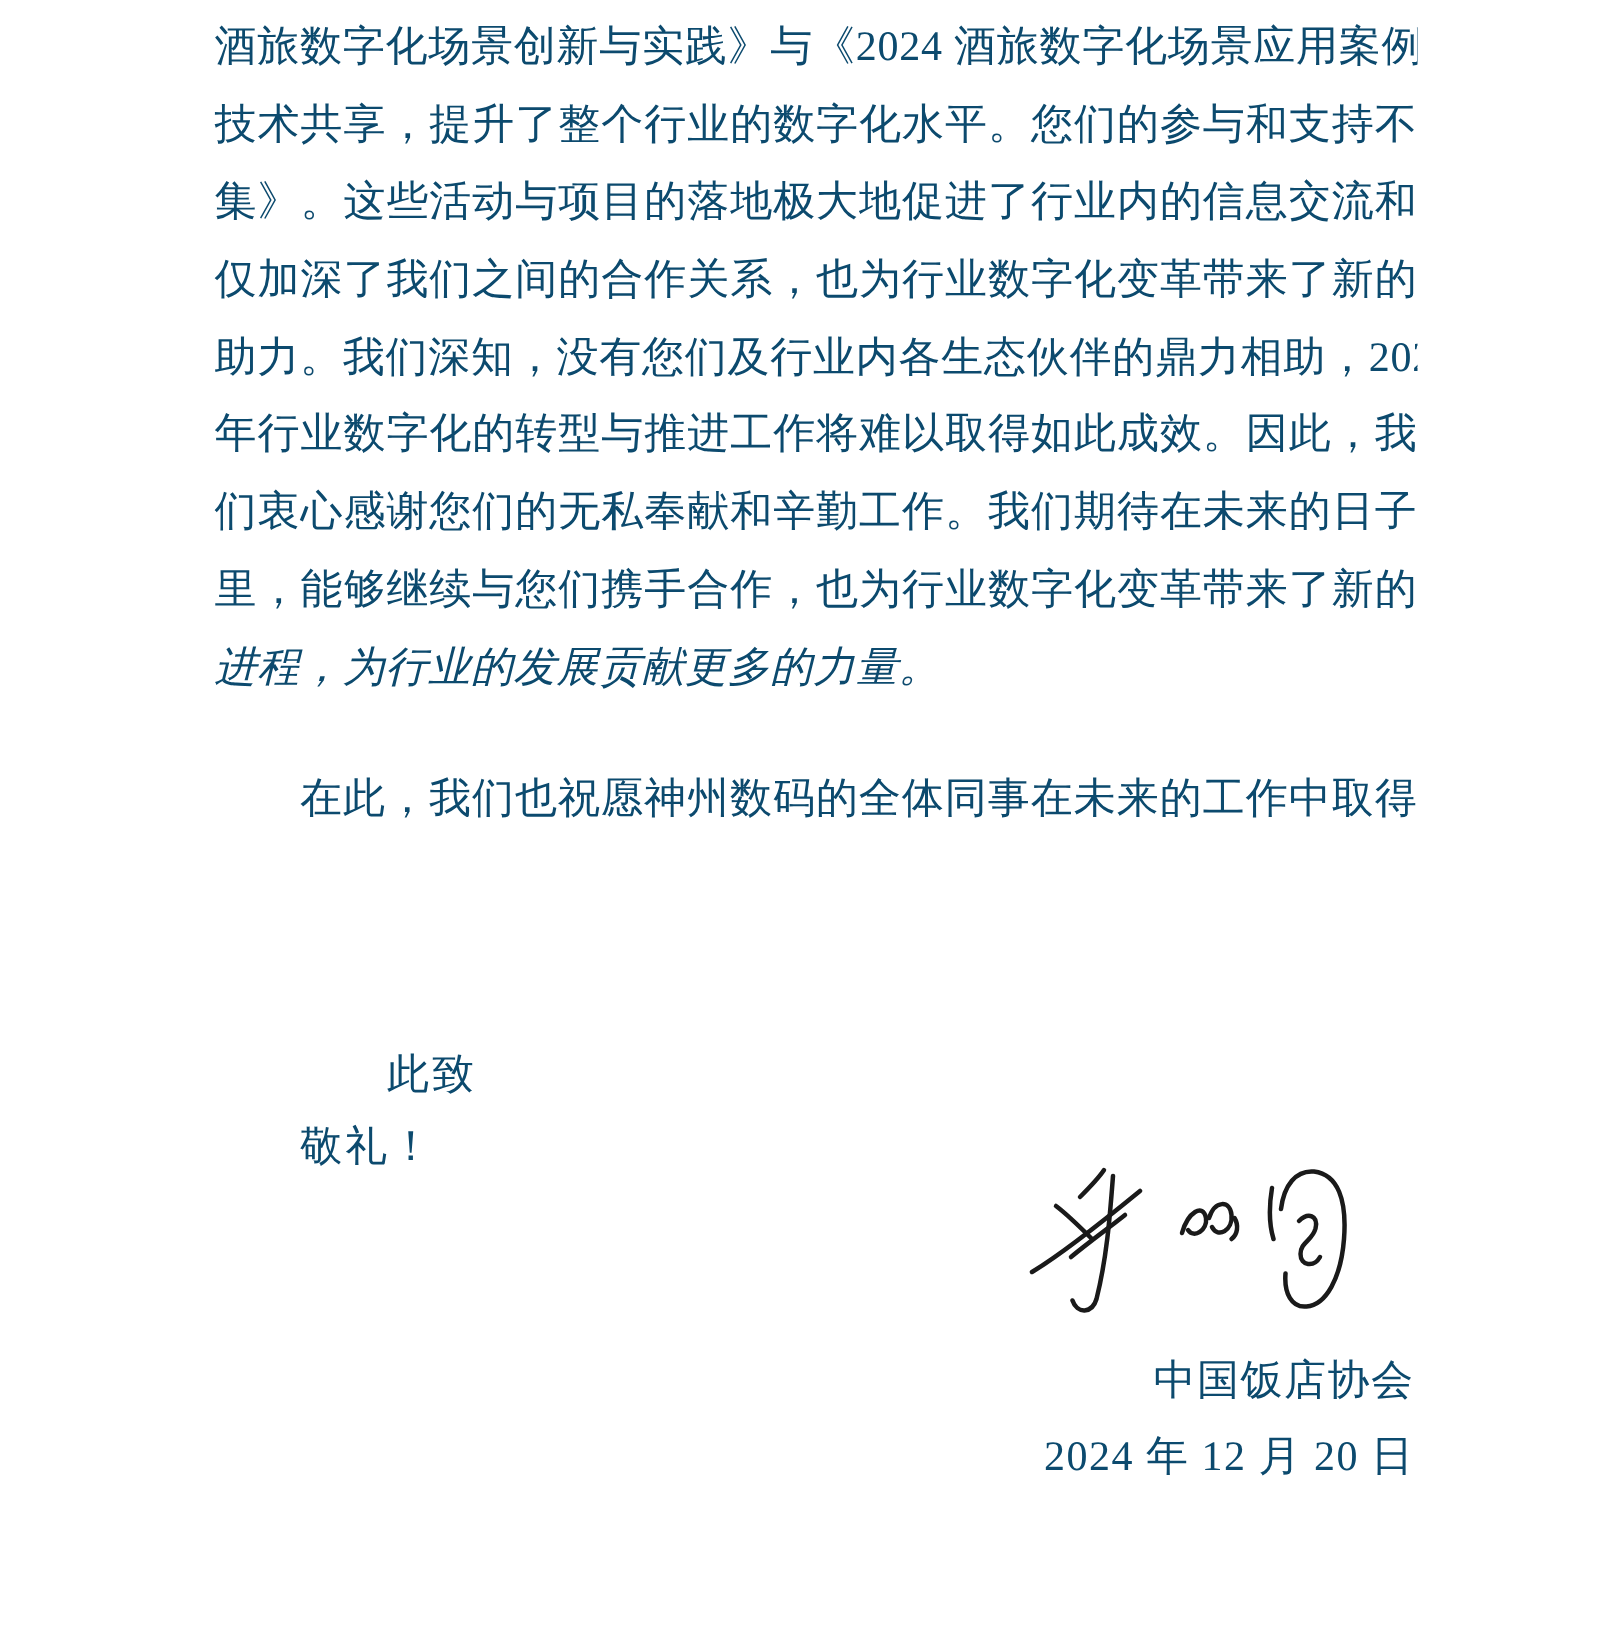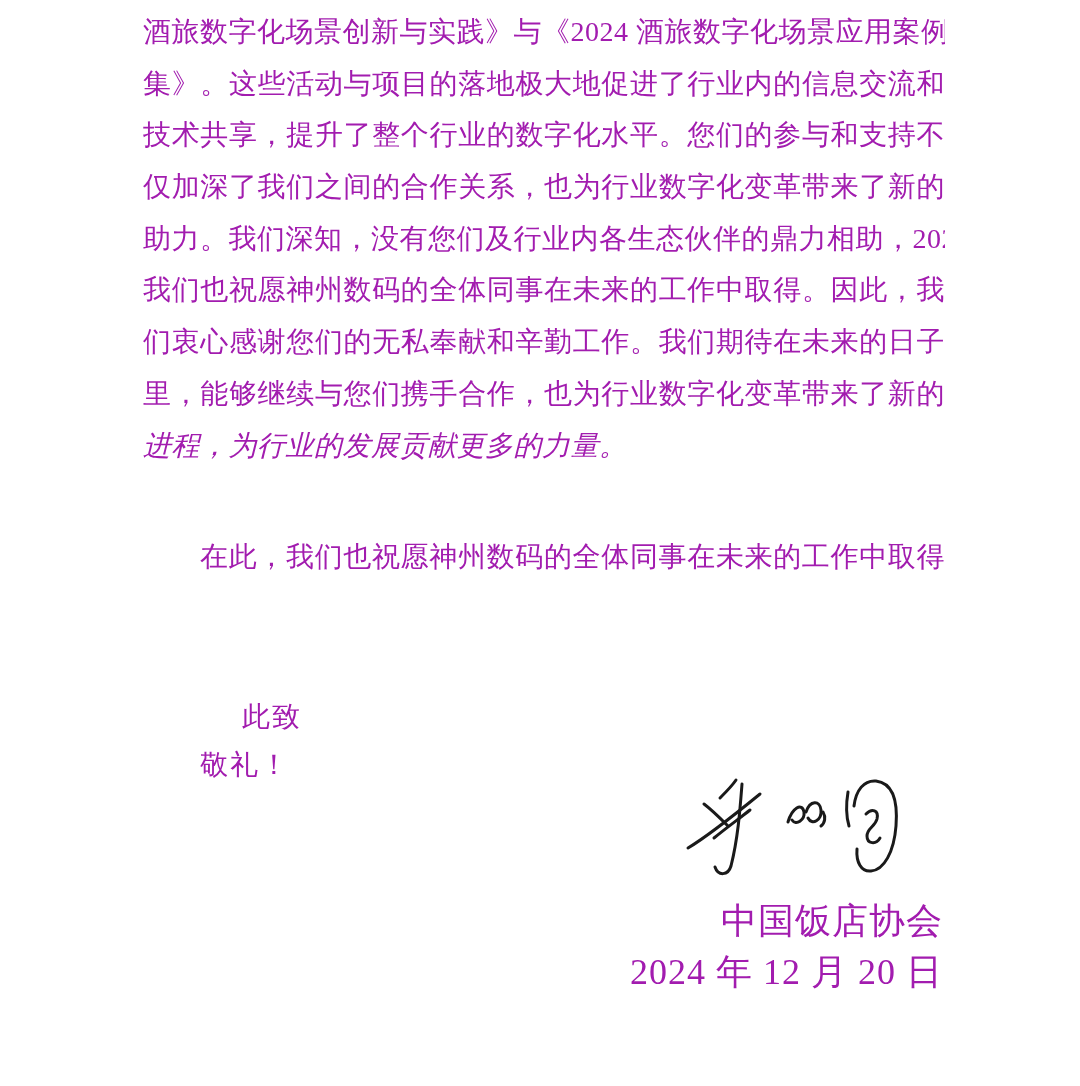--- a/index.html
+++ b/index.html
@@ -7,21 +7,21 @@
     padding: 0;
     background: #ffffff;
   }
   .page {
     position: relative;
     width: 1080px;
     height: 1086px;
     background: #ffffff;
     overflow: hidden;
     font-family: "Liberation Serif", "DejaVu Serif", serif;
-    color: #a21caf;
+    color: #0c4a6e;
   }
   .abs { position: absolute; }
   
   .para { left: 143px; width: 802px; }
   .ln {
     margin: 0;
     height: 51.7px;
     line-height: 51.7px;
     font-size: 28px;
     letter-spacing: 0.5px;
@@ -30,59 +30,59 @@
     overflow: hidden;
     white-space: nowrap;
   }
   .ln.last {
     text-align: left;
     text-align-last: left;
     font-style: italic;
   }
   .ln.indent { padding-left: 57px; }
   #para1 { top: 6px; }
-  #para2 { top: 531px; }
+  #para2 { top: 507px; }
   .closing-line {
     margin: 0;
     font-size: 28px;
     line-height: 50px;
     height: 50px;
     letter-spacing: 2px;
     white-space: nowrap;
   }
-  #cizhi { left: 242px; top: 692px; }
+  #cizhi { left: 258px; top: 692px; }
   #jingli { left: 200px; top: 740px; }
   #signature { left: 668px; top: 770px; }
   #signature svg { display: block; }
   #signoff {
     right: 137px;
     top: 896px;
     text-align: right;
   }
   .so {
     margin: 0;
-    font-size: 36px;
+    font-size: 28px;
     line-height: 50.7px;
     height: 50.7px;
     letter-spacing: 1px;
     white-space: nowrap;
   }
 </style>
 </head>
 <body>
 
 <div class="page">
 
   <div class="abs para" id="para1">
     <p class="ln">酒旅数字化场景创新与实践》与《2024 酒旅数字化场景应用案例</p>
+    <p class="ln">技术共享，提升了整个行业的数字化水平。您们的参与和支持不</p>
     <p class="ln">集》。这些活动与项目的落地极大地促进了行业内的信息交流和</p>
-    <p class="ln">技术共享，提升了整个行业的数字化水平。您们的参与和支持不</p>
     <p class="ln">仅加深了我们之间的合作关系，也为行业数字化变革带来了新的</p>
     <p class="ln">助力。我们深知，没有您们及行业内各生态伙伴的鼎力相助，2024</p>
-    <p class="ln">我们也祝愿神州数码的全体同事在未来的工作中取得。因此，我</p>
+    <p class="ln">年行业数字化的转型与推进工作将难以取得如此成效。因此，我</p>
     <p class="ln">们衷心感谢您们的无私奉献和辛勤工作。我们期待在未来的日子</p>
     <p class="ln">里，能够继续与您们携手合作，也为行业数字化变革带来了新的</p>
     <p class="ln last">进程，为行业的发展贡献更多的力量。</p>
   </div>
 
   <div class="abs para" id="para2">
     <p class="ln indent">在此，我们也祝愿神州数码的全体同事在未来的工作中取得</p>
   </div>
 
   <p class="abs closing-line" id="cizhi">此致</p>

